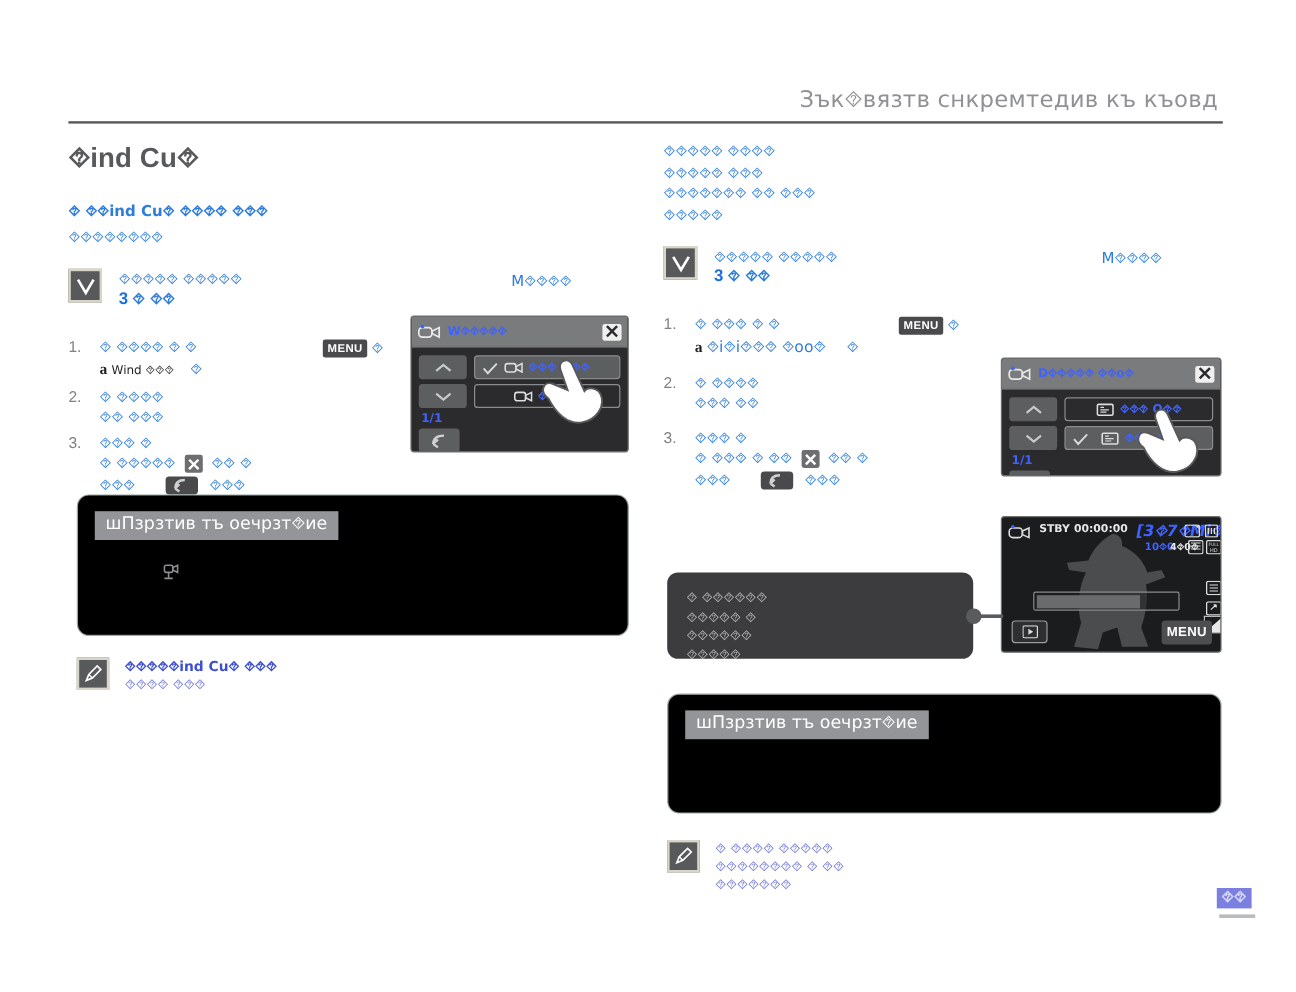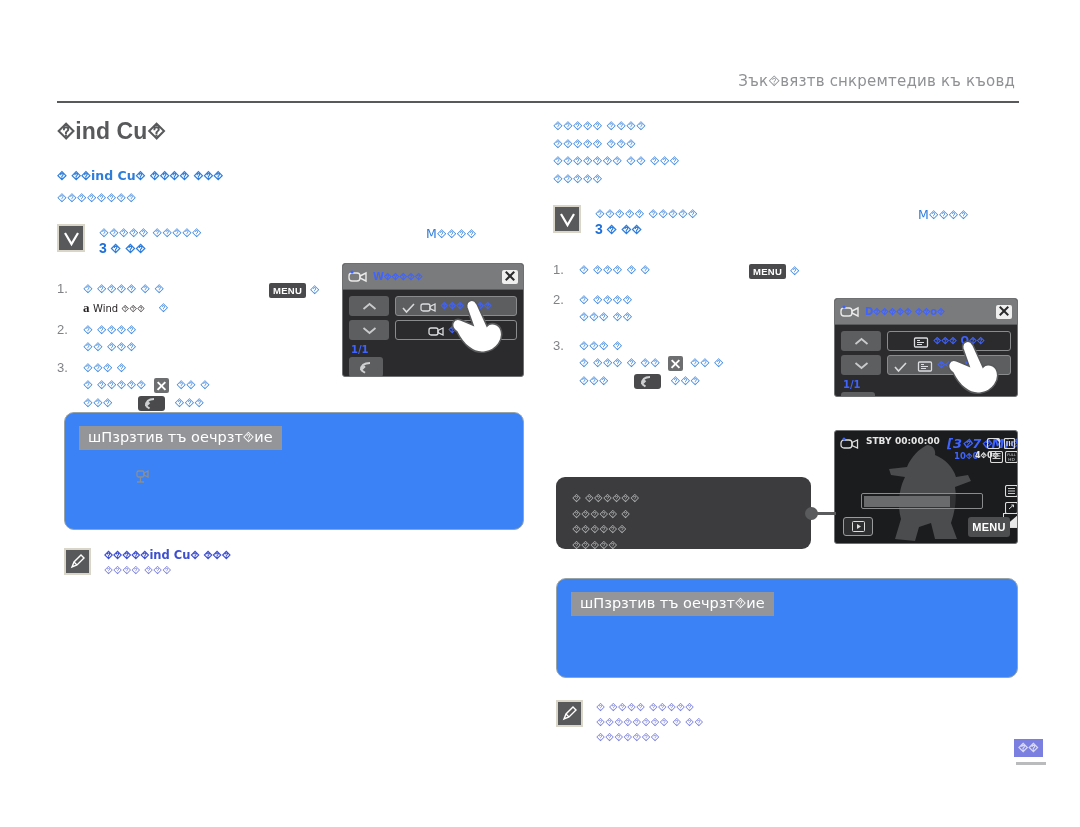--- a/index.html
+++ b/index.html
@@ -12,21 +12,21 @@
     position:relative;
     overflow:hidden;
   }
 
   
   .page-header{
     position:absolute; left:57px; top:72px; width:962px;
     text-align:right;
   }
   .page-header .hdr-text{
-    font-size:15px; color:#8f9194; letter-spacing:.2px;
+    font-size:19px; color:#8f9194; letter-spacing:.2px;
     font-family:"DejaVu Sans", sans-serif;
     display:inline-block; padding-right:4px;
   }
   .header-rule{
     position:absolute; left:57px; top:101px; width:962px; height:2px;
     background:#58595b;
   }
 
   
   .col{ position:absolute; top:118px; }
@@ -191,21 +191,21 @@
   }
   .pv-top{ position:absolute; left:0; top:0; right:0; height:40px; }
   .pv-blue{ color:#3f63ff; font-weight:bold; font-family:"DejaVu Sans", sans-serif; }
   .pv-white{ color:#e6e6e6; font-weight:bold; font-family:"DejaVu Sans", sans-serif; }
 
   
   .notebox{
     position:absolute;
     border:1.5px solid #9aa4a4;
     border-radius:10px;
-    background:#3b82f6;
+    background:#000000;
   }
   .note-strip{
     display:inline-block;
     background:#939598; color:#ffffff;
     font-size:14.5px; line-height:21px;
     padding:1px 9px 2px 9px;
     font-family:"DejaVu Sans", sans-serif;
     white-space:nowrap;
   }
 
@@ -449,20 +449,25 @@
 
   <ol class="steps">
     <li class="wide-gap">
       <span class="marker">1.</span>
       <span class="ln">
         <span class="tofu">⯑ ⯑⯑⯑ ⯑   ⯑</span>
         <span class="right-chip" style="left:196px;top:1px;">
           <span class="chip-menu">MENU</span>
           <span class="tofu" style="color:#2e7ddb;font-size:12.5px;">⯑</span>
         </span>
+      </span>
+      <span class="ln" style="margin-top:1px;">
+        <span class="kbd-a">a</span>
+        <span class="tofu" style="font-size:13px;color:#2e7ddb;">⯑i⯑i⯑⯑⯑ ⯑oo⯑</span>
+        <span class="tofu" style="margin-left:14px;">⯑</span>
       </span>
     </li>
 
     <li class="wide-gap">
       <span class="marker">2.</span>
       <span class="ln tofu">⯑ ⯑⯑⯑⯑</span>
       <span class="ln tofu">⯑⯑⯑        ⯑⯑</span>
     </li>
 
     <li>

